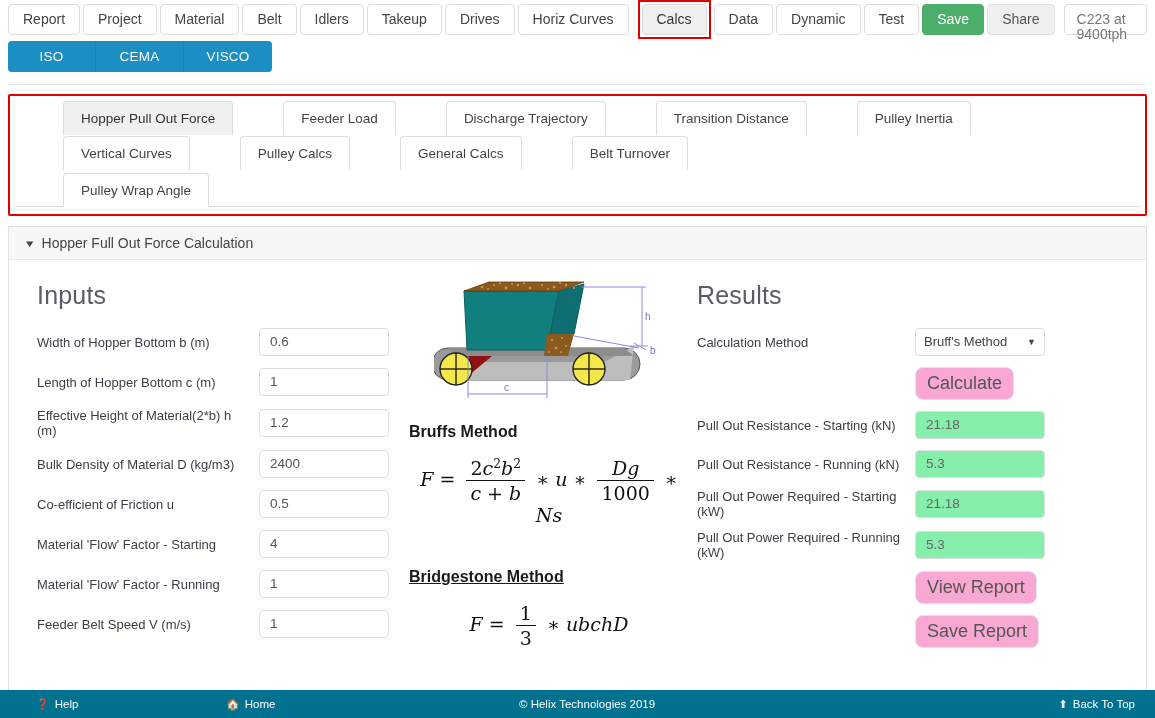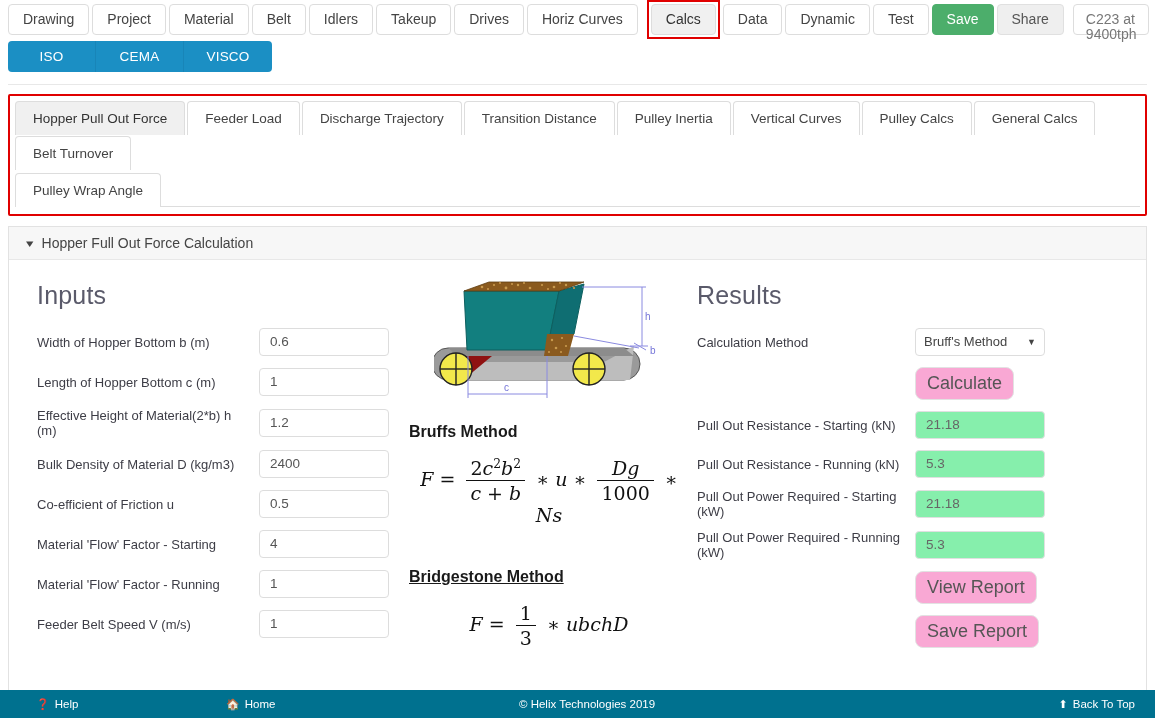--- a/index.html
+++ b/index.html
@@ -123,20 +123,21 @@
     border-bottom: none;
     border-radius: 4px 4px 0 0;
     background: #fff;
     padding: 9px 17px;
     font-size: 13.5px;
     color: #444;
     line-height: 15px;
     white-space: nowrap;
     cursor: pointer;
     margin-bottom: -1px;
+    margin-left: 48px;
   }
   .subtab.active {
     background: #f0f0f0;
     color: #333;
   }
   .subtab-row2 { display: flex; width: 100%; margin-top: 2px; }
 
   
   .panel {
     margin: 10px 8px 0 8px;
@@ -286,21 +287,21 @@
     align-items: center;
   }
   .ft-item { position: absolute; display: flex; align-items: center; gap: 5px; cursor: pointer; }
   .ft-static { position: absolute; display: flex; align-items: center; gap: 5px; }
   .ft-ico { font-size: 11px; }
 </style>
 </head>
 <body>
 
 <div class="topnav">
-  <div class="nav-tab">Drawing</div>
+  <div class="nav-tab">Report</div>
   <div class="nav-tab">Project</div>
   <div class="nav-tab">Material</div>
   <div class="nav-tab">Belt</div>
   <div class="nav-tab">Idlers</div>
   <div class="nav-tab">Takeup</div>
   <div class="nav-tab">Drives</div>
   <div class="nav-tab">Horiz Curves</div>
   <div class="nav-tab-wrap highlight">
     <div class="nav-tab active">Calcs</div>
   </div>

